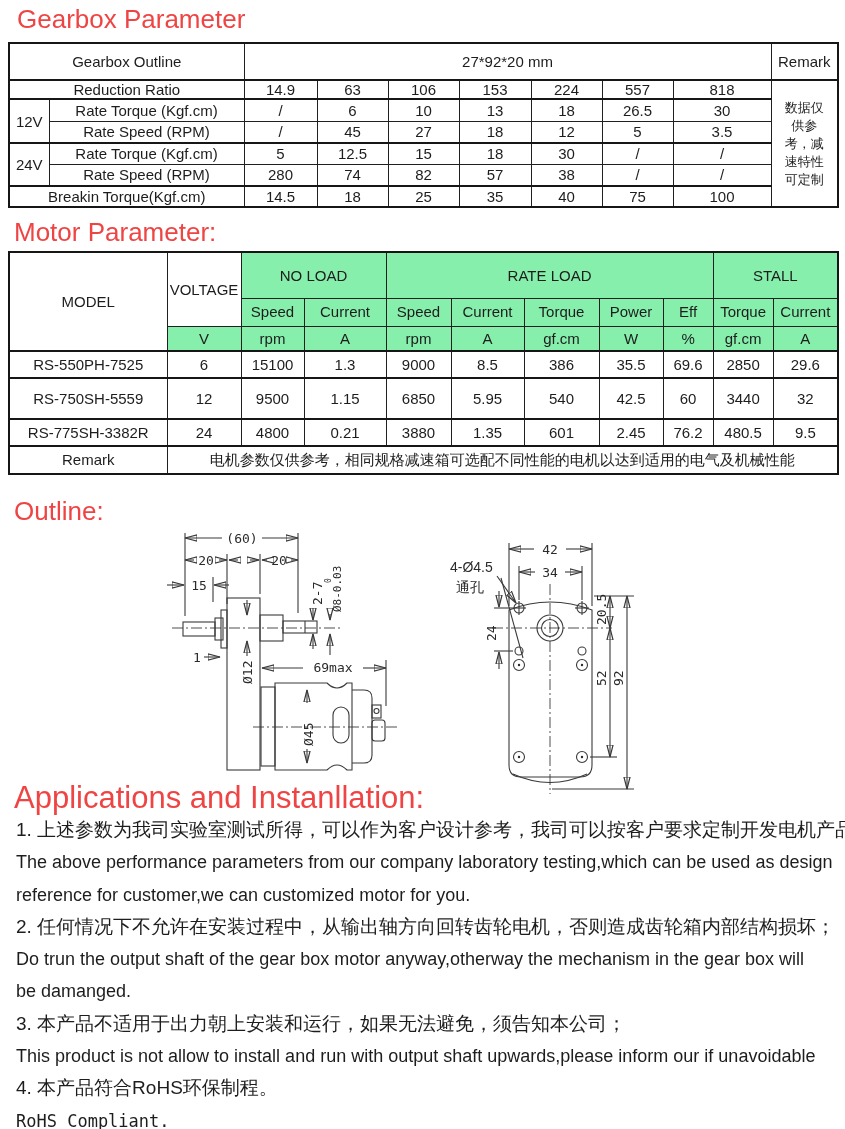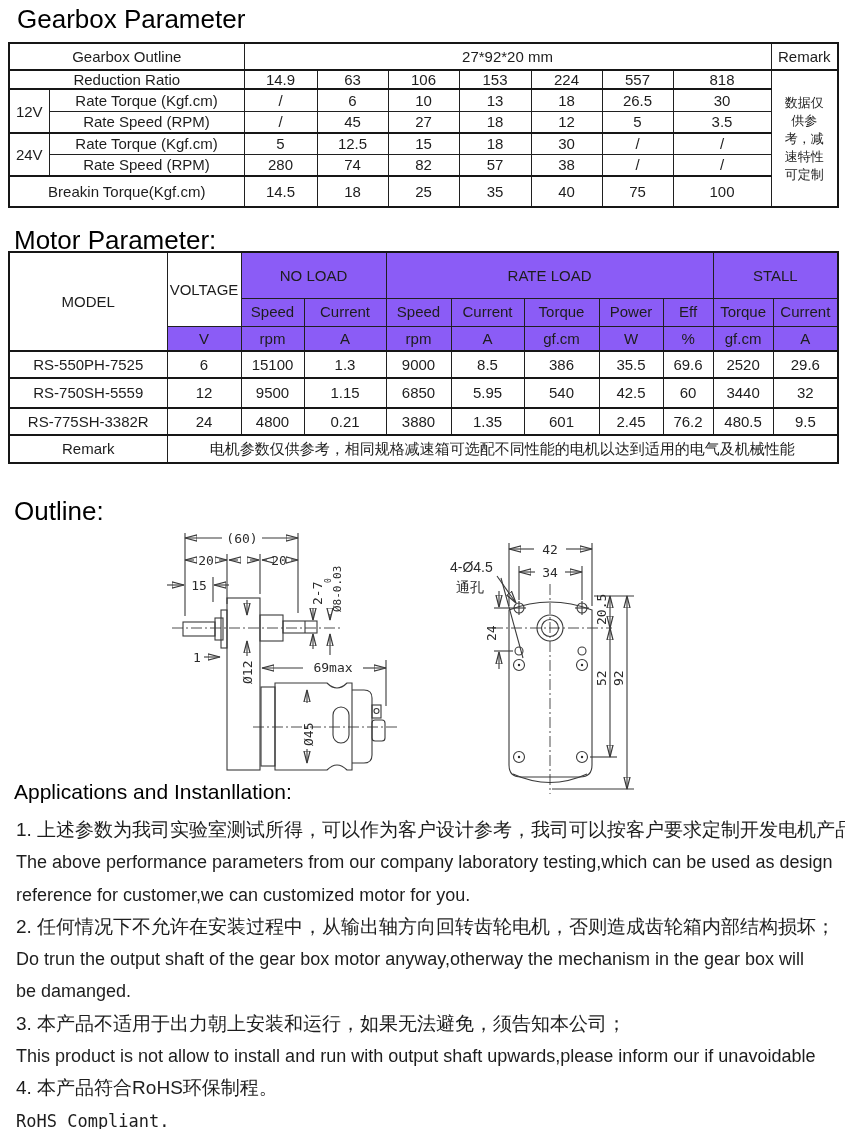--- a/index.html
+++ b/index.html
@@ -1,34 +1,34 @@
 <!DOCTYPE html>
 <html><head>
 <meta charset="utf-8">
 <style>
   html,body{margin:0;padding:0}
   body{
     position:relative;width:845px;height:1129px;overflow:hidden;
     background:#ffffff;color:#1d1d1d;
     font-family:"Liberation Sans","DejaVu Sans",sans-serif;
   }
-  h1{position:absolute;margin:0;font-weight:normal;font-size:26px;color:#000000;white-space:nowrap}
+  h1{position:absolute;margin:0;font-weight:normal;font-size:26px;color:#ef4444;white-space:nowrap}
   #h-gearbox{left:17px;top:4px}
-  #h-motor{left:14px;top:225px}
+  #h-motor{left:14px;top:217px}
   #h-outline{left:14px;top:496px}
-  #h-apps{left:14px;top:780px;font-size:21px}
+  #h-apps{left:14px;top:780px;font-size:31px}
 
   table{position:absolute;left:8px;border-collapse:collapse;table-layout:fixed;
         border:2px solid #161616;background:#fff}
   td{border:1px solid #202020;text-align:center;vertical-align:middle;padding:0;
      font-size:15px;overflow:hidden;line-height:1.15}
   tr.sep>td{border-top:2px solid #161616}
   .gb{top:42px;width:829px}
   .mt{top:251px;width:829px}
-  .sh{background:#8b5cf6}
+  .sh{background:#86efac}
   .remark-cn{font-size:13px;line-height:18px;white-space:pre-line}
   .mt .remark-row td{font-size:15px}
 
   .apps{position:absolute;left:16px;top:814px;width:845px}
   .apps .line{white-space:nowrap;height:32.3px;line-height:32.3px}
   .cn{font-size:19px}
   .en{font-size:18px}
   .mono{font-family:"DejaVu Sans Mono",monospace;font-size:17px}
 
   svg{position:absolute}
@@ -52,21 +52,21 @@
       <col style="width:73px">
       <col style="width:71px">
     <col style="width:71px">
       <col style="width:72px">
       <col style="width:71px">
       <col style="width:71px">
     <col style="width:98px">
       <col style="width:67px">
   </colgroup>
   <tbody>
-      <tr style="height:27px">
+      <tr style="height:37px">
     <td colspan="2">Gearbox Outline</td>
     <td colspan="7">27*92*20 mm</td>
     <td>Remark</td>
   </tr>
   <tr class="sep" style="height:16px">
     <td colspan="2">Reduction Ratio</td>
     <td>14.9</td>
     <td>63</td>
     <td>106</td>
     <td>153</td>
@@ -114,21 +114,21 @@
   <tr style="height:22px">
     <td>Rate Speed (RPM)</td>
     <td>280</td>
     <td>74</td>
     <td>82</td>
     <td>57</td>
     <td>38</td>
     <td>/</td>
     <td>/</td>
   </tr>
-  <tr class="sep" style="height:31px">
+  <tr class="sep" style="height:21px">
     <td colspan="2">Breakin Torque(Kgf.cm)</td>
     <td>14.5</td>
     <td>18</td>
     <td>25</td>
     <td>35</td>
     <td>40</td>
     <td>75</td>
     <td>100</td>
   </tr>
 </tbody>
@@ -184,24 +184,24 @@
   <tr class="sep" style="height:27px">
     <td>RS-550PH-7525</td>
     <td>6</td>
     <td>15100</td>
     <td>1.3</td>
     <td>9000</td>
     <td>8.5</td>
     <td>386</td>
     <td>35.5</td>
     <td>69.6</td>
-    <td>2520</td>
+    <td>2850</td>
     <td>29.6</td>
   </tr>
-  <tr class="sep" style="height:30px">
+  <tr class="sep" style="height:41px">
     <td>RS-750SH-5559</td>
     <td>12</td>
     <td>9500</td>
     <td>1.15</td>
     <td>6850</td>
     <td>5.95</td>
     <td>540</td>
     <td>42.5</td>
     <td>60</td>
     <td>3440</td>

